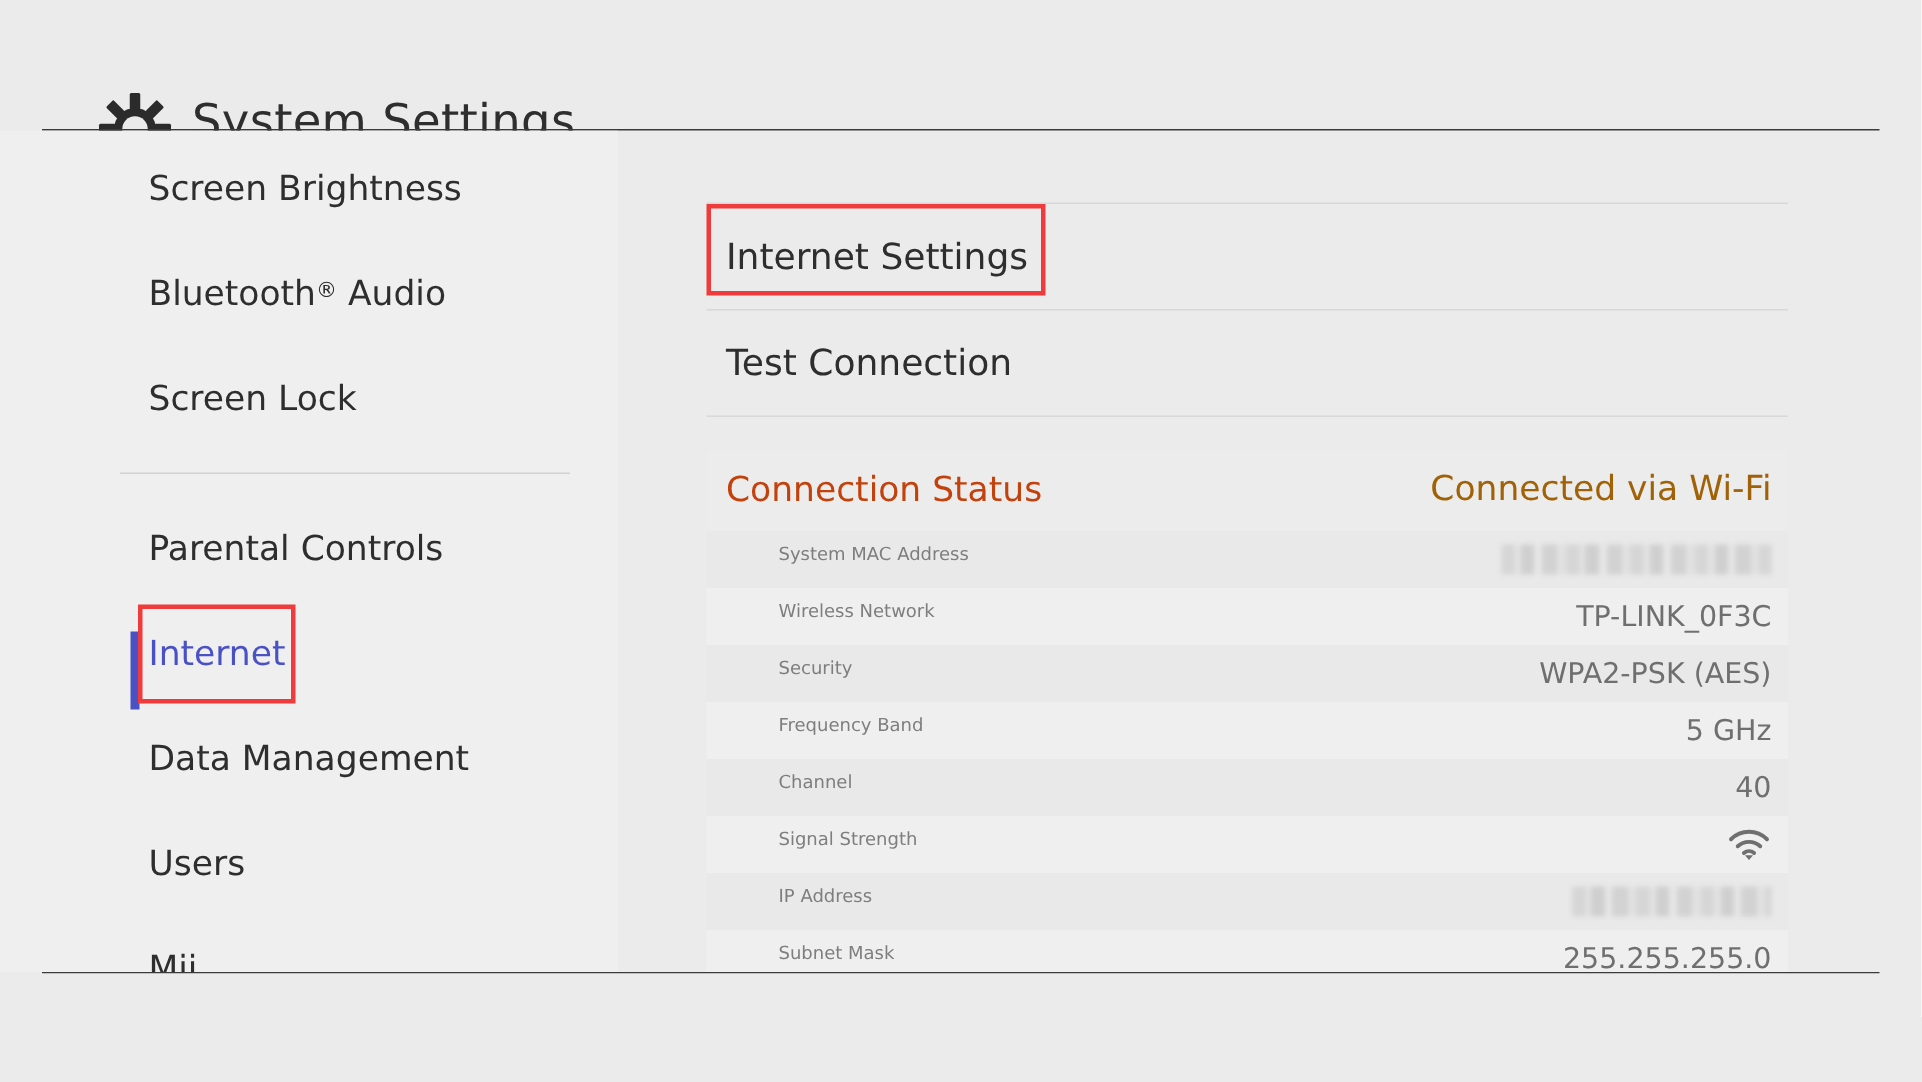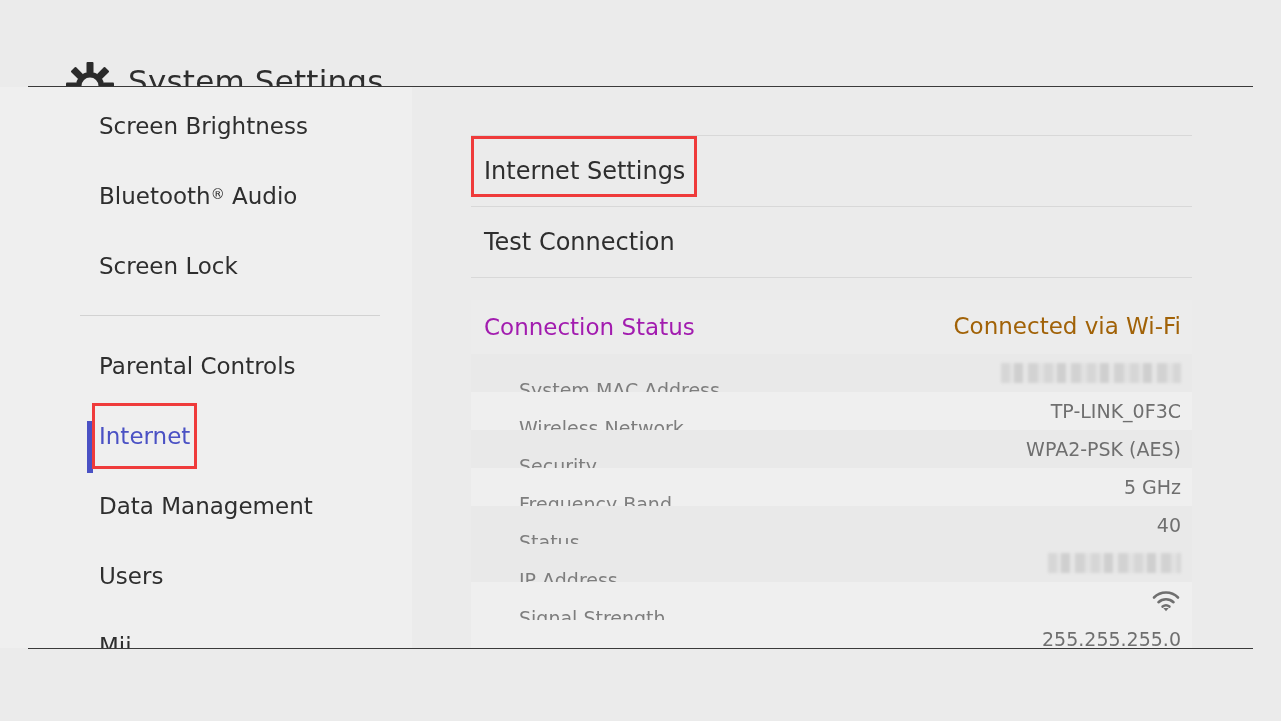--- a/index.html
+++ b/index.html
@@ -144,43 +144,43 @@
   }
   .status-header {
     position: relative;
     height: 54px;
     background: #ececec;
   }
   .status-header .sh-left {
     position: absolute;
     left: 13px; top: 14px;
     font-size: 23px;
-    color: #a21caf;
+    color: #c2410c;
     white-space: nowrap;
   }
   .status-header .sh-right {
     position: absolute;
     right: 11px; top: 13px;
     font-size: 23px;
     color: #a16207;
     white-space: nowrap;
   }
 
   .status-row {
     position: relative;
     height: 38px;
     background: #efefef;
   }
   .status-row.alt {
     background: #e9e9e9;
   }
   .row-label {
     position: absolute;
-    left: 48px; top: 25px;
-    font-size: 19px;
+    left: 48px; top: 8px;
+    font-size: 12px;
     color: #7e7e7e;
     white-space: nowrap;
   }
   .row-value {
     position: absolute;
     right: 11px; top: 8px;
     font-size: 19px;
     color: #6f6f6f;
     white-space: nowrap;
   }
@@ -342,43 +342,43 @@
           <span class="row-label">Security</span>
           <span class="row-value">WPA2-PSK (AES)</span>
         </div>
 
         <div class="status-row">
           <span class="row-label">Frequency Band</span>
           <span class="row-value">5 GHz</span>
         </div>
 
         <div class="status-row alt">
-          <span class="row-label">Status</span>
+          <span class="row-label">Channel</span>
           <span class="row-value">40</span>
-        </div>
-
-        <div class="status-row alt">
-          <span class="row-label">IP Address</span>
-          <span class="row-value redacted w-ip"></span>
         </div>
 
         <div class="status-row">
           <span class="row-label">Signal Strength</span>
           <span class="wifi-icon">
             <svg viewBox="0 0 30 26" width="30" height="26" aria-hidden="true">
               <g fill="none" stroke="#6f6f6f" stroke-linecap="round">
                 <path d="M3 9.5 A17 17 0 0 1 27 9.5" stroke-width="2.6"></path>
                 <path d="M7.5 14.2 A11 11 0 0 1 22.5 14.2" stroke-width="2.6"></path>
                 <path d="M11.6 18.6 A5.4 5.4 0 0 1 18.4 18.6" stroke-width="2.6"></path>
               </g>
               <path d="M12.3 20.1 L15 23.3 L17.7 20.1 Z" fill="#6f6f6f"></path>
             </svg>
           </span>
         </div>
 
+        <div class="status-row alt">
+          <span class="row-label">IP Address</span>
+          <span class="row-value redacted w-ip"></span>
+        </div>
+
         <div class="status-row">
           <span class="row-label">Subnet Mask</span>
           <span class="row-value">255.255.255.0</span>
         </div>
 
       </div>
     </section>
 
     <div class="scrollbar-track">
       

